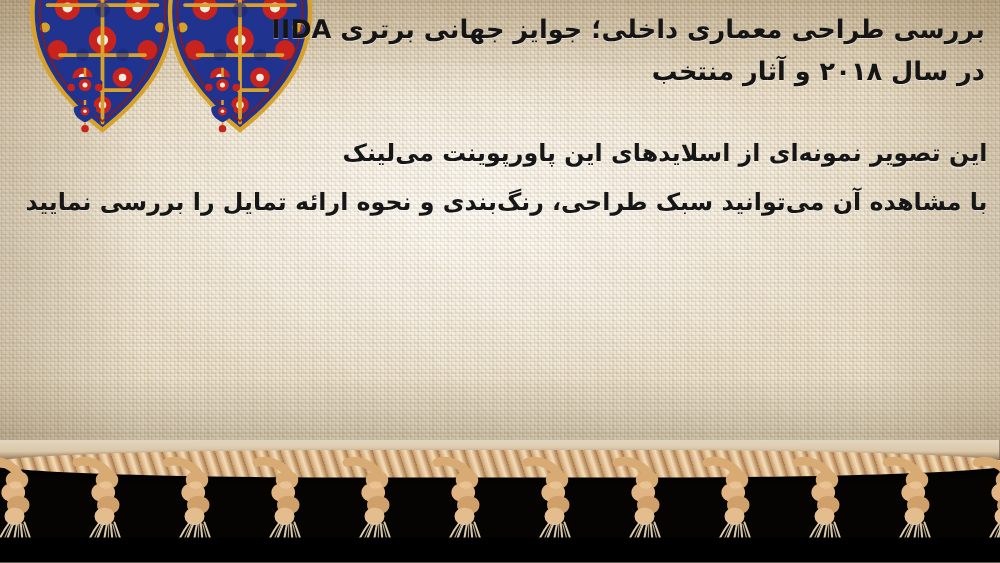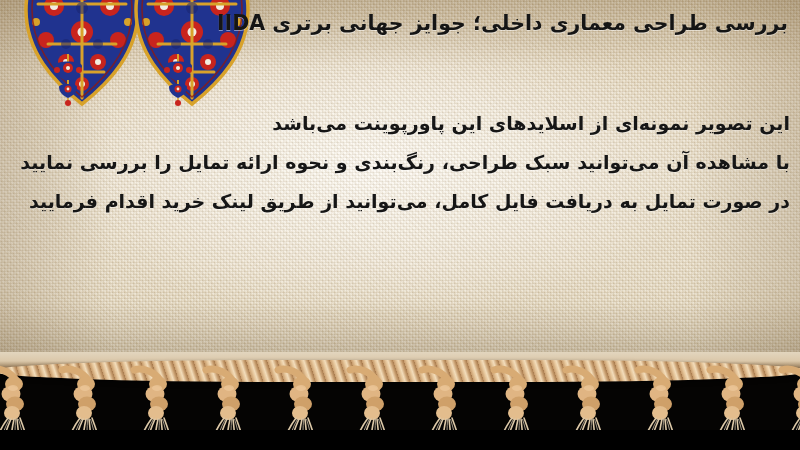--- a/index.html
+++ b/index.html
@@ -330,26 +330,26 @@
       <circle cx="20" cy="35" r="3.5" fill="#c8241d"></circle>
       <circle cx="20" cy="35" r="1.4" fill="#f2ece0"></circle>
       <path d="M20 44 L20 47" stroke="#d8a22a" stroke-width="1.6"></path>
       <circle cx="20" cy="49" r="3" fill="#c8241d"></circle>
     </svg>
   </div>
 
   <div class="text-layer">
     <div class="title-block">
       <span class="title-line l1">بررسی طراحی معماری داخلی؛ جوایز جهانی برتری IIDA</span>
+      <span class="title-line l2">در سال ۲۰۱۸ و آثار منتخب</span>
     </div>
 
     <div class="body-block">
-      <span class="body-line">این تصویر نمونه‌ای از اسلایدهای این پاورپوینت می‌باشد</span>
+      <span class="body-line">این تصویر نمونه‌ای از اسلایدهای این پاورپوینت می‌لینک</span>
       <span class="body-line">با مشاهده آن می‌توانید سبک طراحی، رنگ‌بندی و نحوه ارائه تمایل را بررسی نمایید</span>
-      <span class="body-line">در صورت تمایل به دریافت فایل کامل، می‌توانید از طریق لینک خرید اقدام فرمایید</span>
     </div>
   </div>
 
   <div class="fringe-band">
     <div class="fringe-black"></div>
     <div class="selvedge-edge"></div>
     <div class="selvedge"></div>
     <div id="tassel-host">
         <div class="tassel" style="left: -14px;"><svg width="56" height="86" viewBox="0 0 56 86" aria-hidden="true">
             <path d="M4 6 C14 2 26 10 30 16" stroke="#d8ab74" stroke-width="7" fill="none" stroke-linecap="round"></path>

